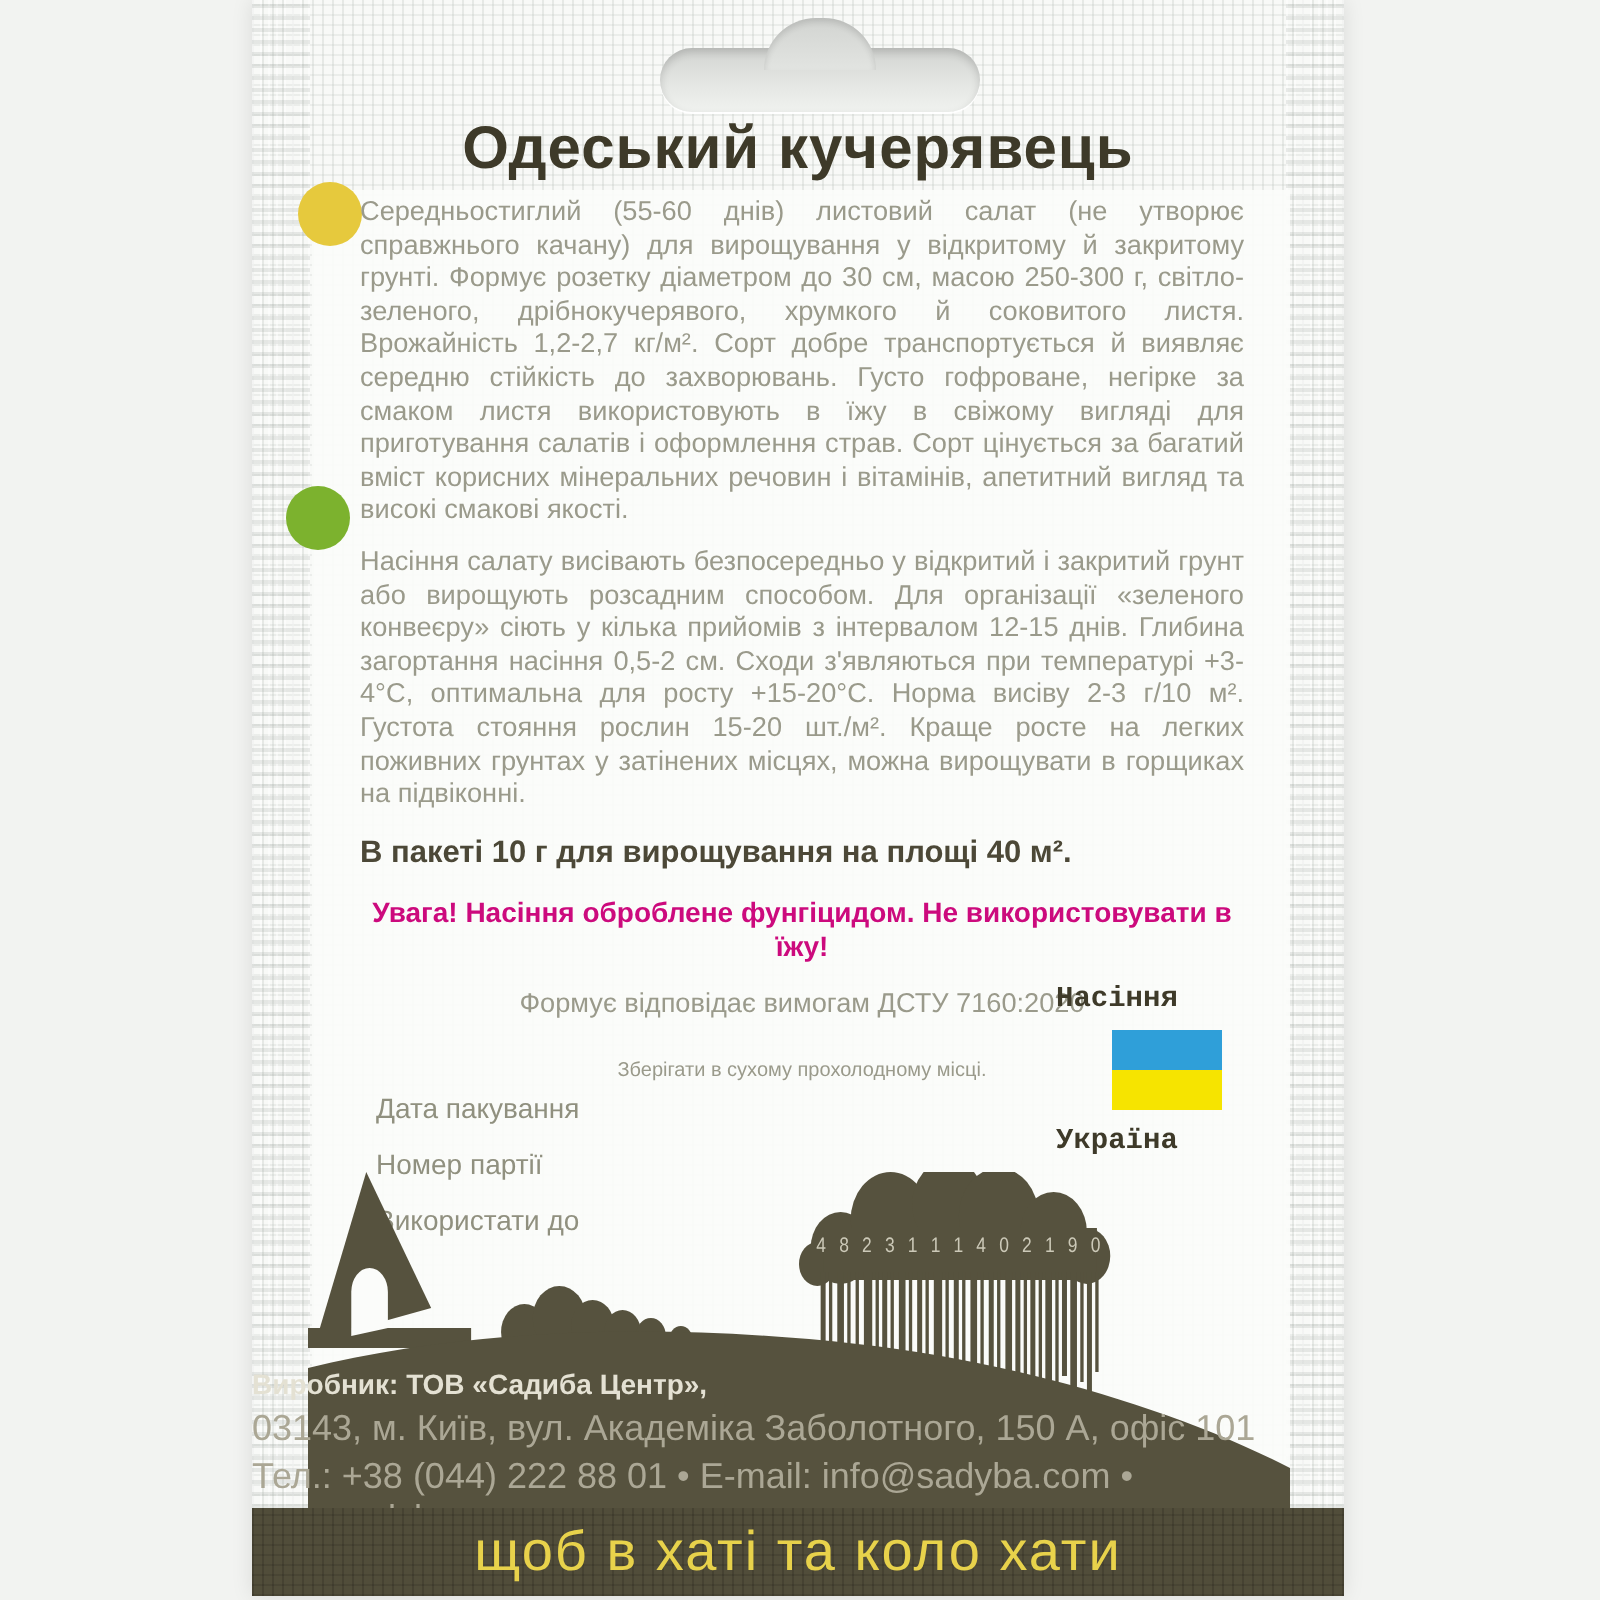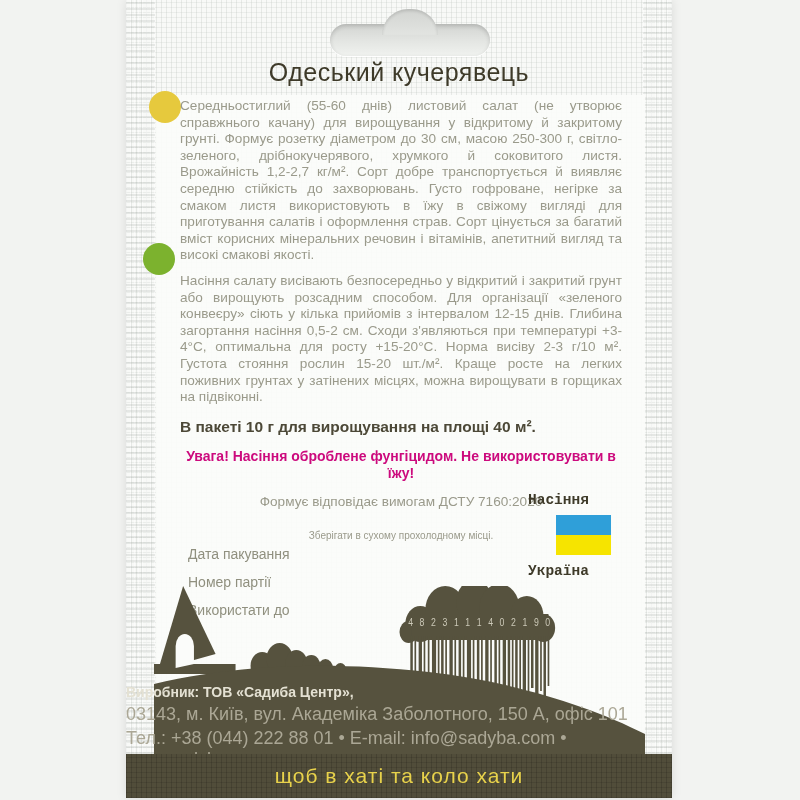--- a/index.html
+++ b/index.html
@@ -38,21 +38,21 @@
   }
   .euro-slot::before {
     content:""; position:absolute; left:50%; top:-15px; transform:translateX(-50%);
     width:56px; height:26px; border-radius:28px 28px 0 0;
     background:linear-gradient(180deg,#d2d4d1,#e2e4e1);
     box-shadow:inset 0 2px 3px rgba(0,0,0,.12);
   }
   
   .title {
     position:absolute; left:0; right:0; top:58px;
-    text-align:center; font-size:25px; font-weight:normal;
+    text-align:center; font-size:30px; font-weight:bold;
     color:#3e3a29; letter-spacing:.5px;
   }
   
   .bullet { position:absolute; width:32px; height:32px; border-radius:50%; }
   .bullet-yellow { left:23px; top:91px;  background:#e6c93d; }
   .bullet-green  { left:17px; top:243px; background:#7cb22e; }
   
   .content {
     position:absolute; left:54px; top:98px; width:442px;
     font-size:13.6px; line-height:16.6px; color:#9a9a8b;
@@ -90,21 +90,21 @@
   .maker-line  { font-size:18px; color:#aba795; margin-bottom:3px; }
   
   .band {
     position:absolute; left:0; right:0; bottom:0; height:44px; z-index:5;
     background:#514d3a;
     background-image:
       repeating-linear-gradient(90deg, rgba(0,0,0,.14) 0 1px, transparent 1px 5px),
       repeating-linear-gradient(0deg, rgba(0,0,0,.10) 0 1px, transparent 1px 5px);
     display:flex; align-items:center; justify-content:center;
   }
-  .tagline { font-size:21px; color:#e8d24b; letter-spacing:1px;text-align:center; }
+  .tagline { font-size:28px; color:#e8d24b; letter-spacing:1px;text-align:center; }
 </style>
 </head>
 <body>
 
 <div class="packet">
 
   <div class="crimp-left"></div>
   <div class="crimp-right"></div>
   <div class="inner-panel"></div>
 

